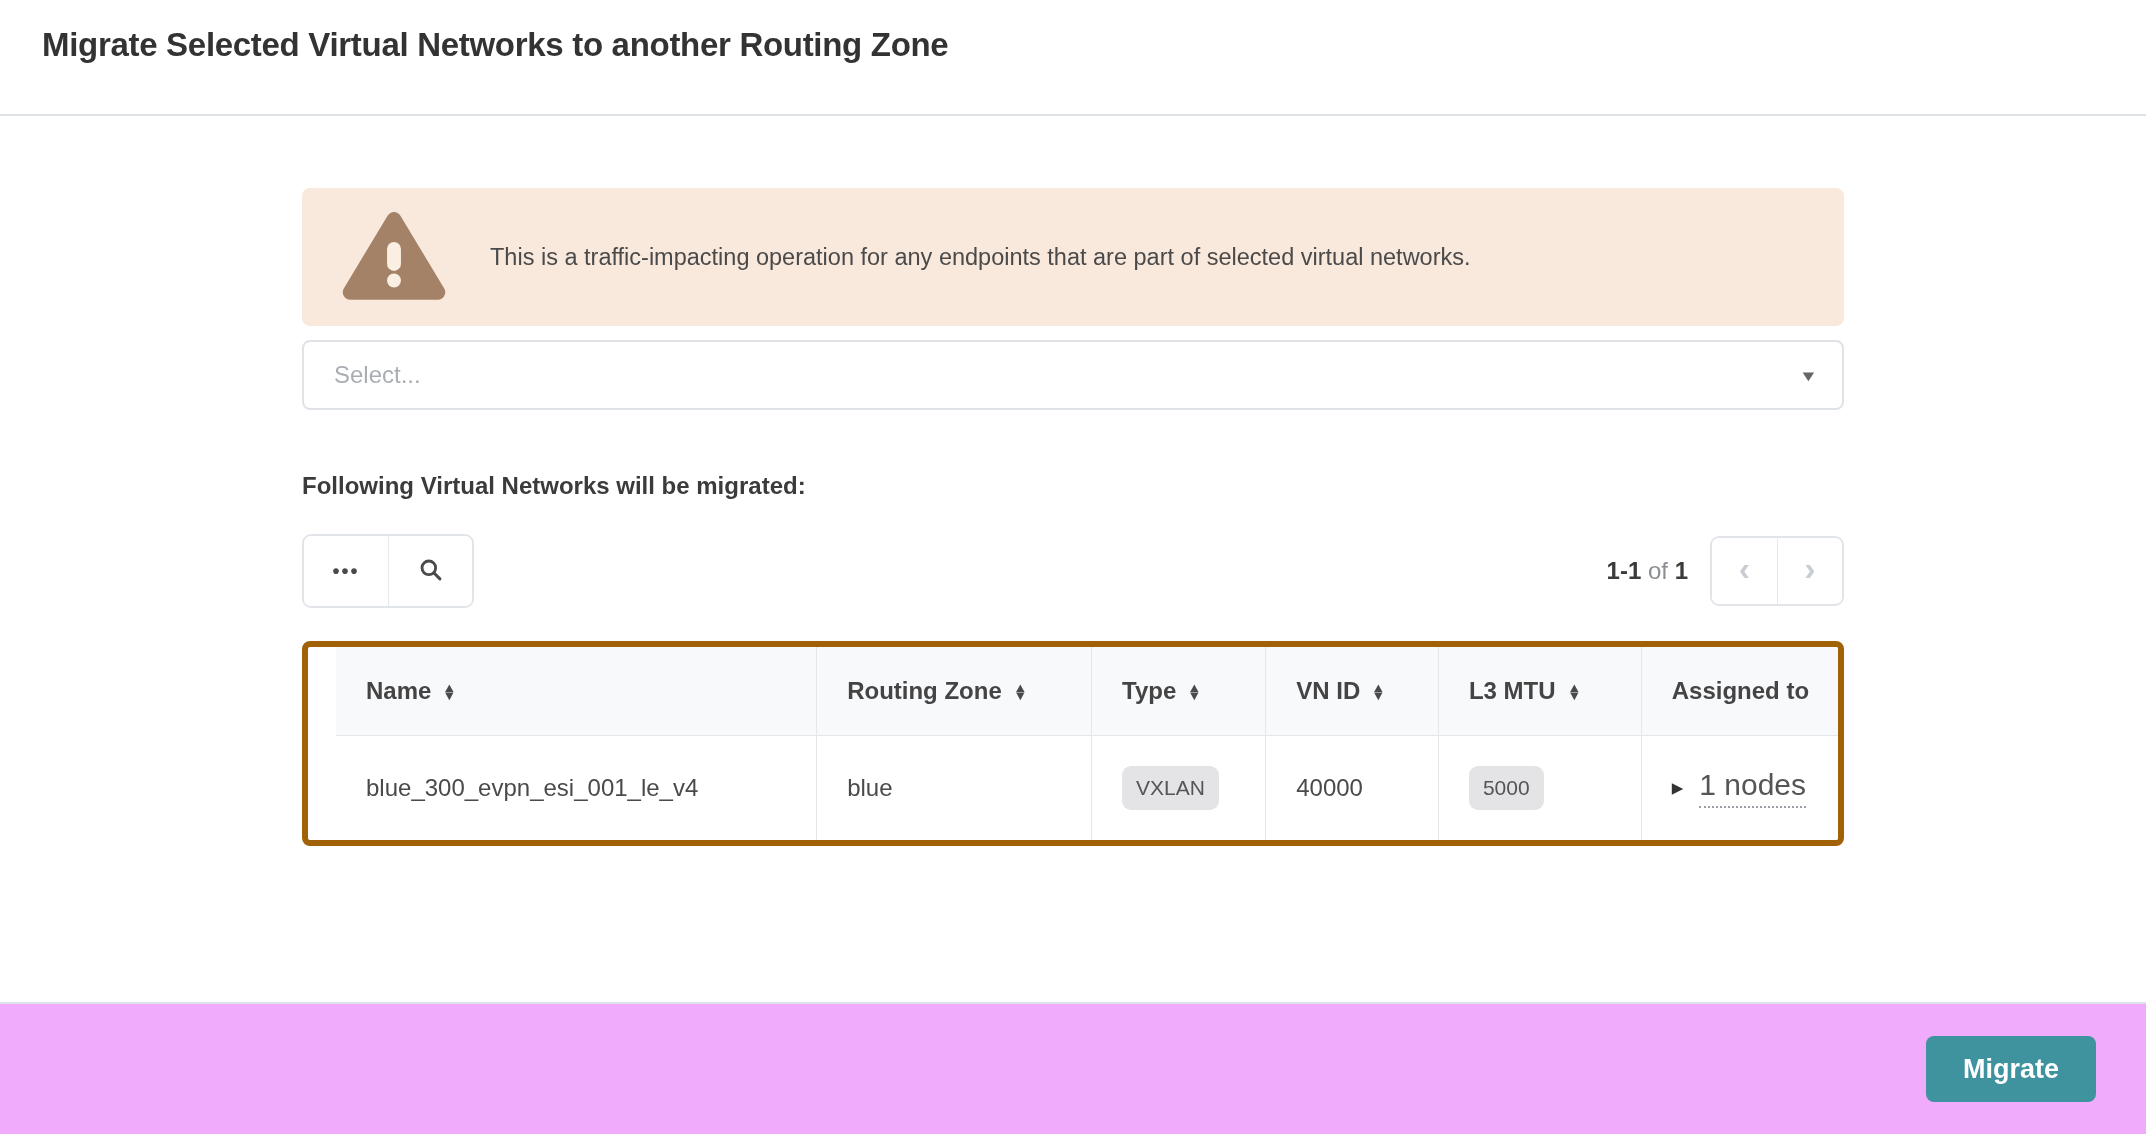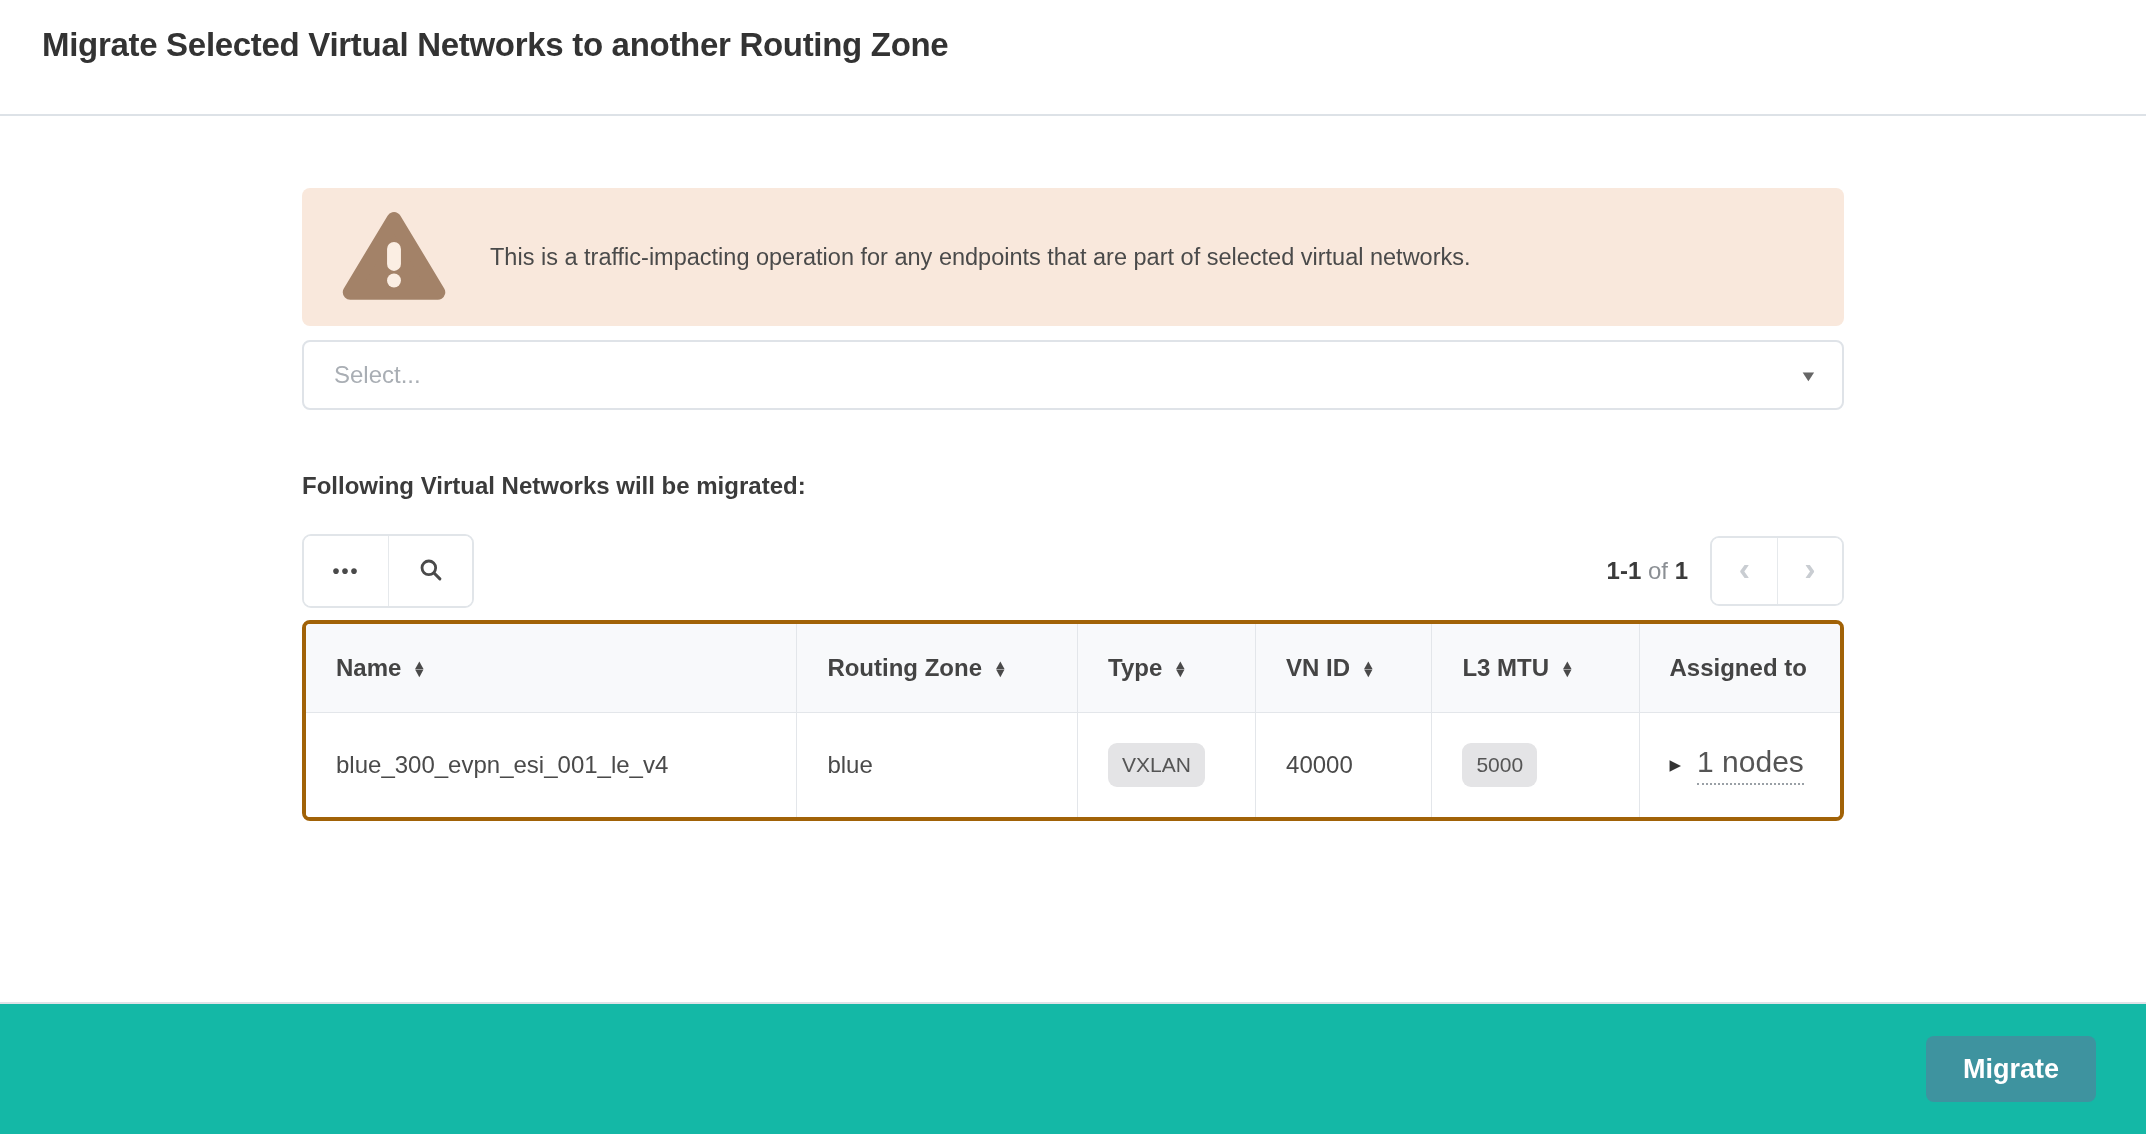--- a/index.html
+++ b/index.html
@@ -144,25 +144,26 @@
     font-size: 34px;
     color: #c9cdd2;
     font-weight: 700;
     line-height: 1;
     position: relative;
     top: -3px;
   }
 
   
   .vn-table {
-    margin-top: 12px;
-    border: 4px solid #a16207;
+    margin-top: 33px;
+    border: 6px solid #a16207;
     border-radius: 8px;
     overflow: hidden;
     width: 100%;
+    padding-left: 28px;
   }
   .vn-table table { width: 100%; border-collapse: collapse; }
   .vn-table th {
     background: #f8f9fb;
     height: 88px;
     text-align: left;
     font-size: 24px;
     font-weight: 800;
     color: #444444;
     padding: 0 10px 0 30px;
@@ -216,21 +217,21 @@
     border-bottom: 2px dotted #9aa0a6;
     padding-bottom: 4px;
     cursor: pointer;
     text-decoration: none;
   }
 
   
   .page-footer {
     flex: 0 0 auto;
     height: 132px;
-    background: #14b8a6;
+    background: #f0abfc;
     border-top: 2px solid #dfe3e8;
     display: flex;
     align-items: center;
     justify-content: flex-end;
     padding-right: 50px;
   }
   .migrate-button {
     background: #3e939f;
     color: #ffffff;
     border: none;

